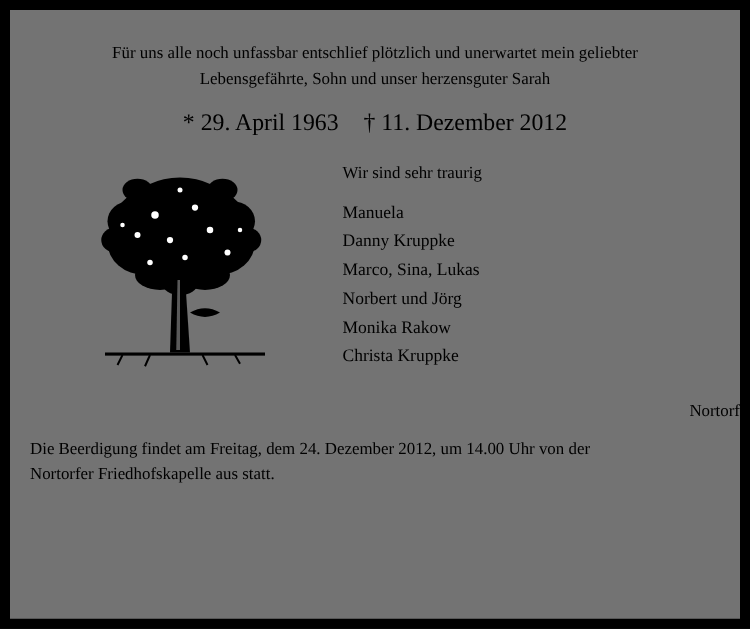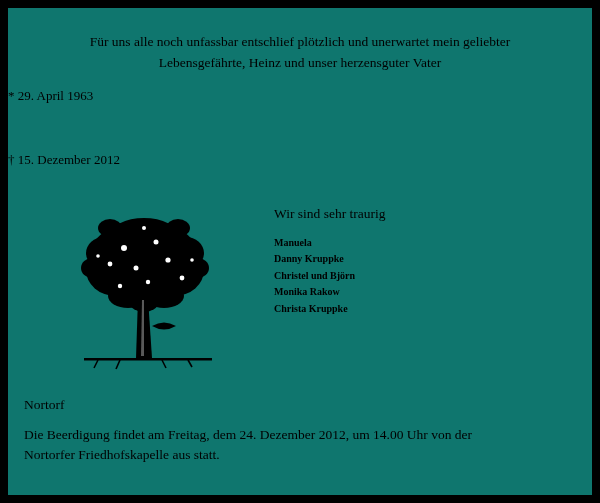--- a/index.html
+++ b/index.html
@@ -12,21 +12,21 @@
     height: 503px;
     overflow: hidden;
     font-family: "Liberation Serif", serif;
   }
   .obituary {
     position: absolute;
     left: 8px;
     top: 8px;
     width: 584px;
     height: 487px;
-    background: #0f766e;
+    background: #737373;
     box-sizing: border-box;
   }
   .intro {
     text-align: center;
     font-size: 13.5px;
     line-height: 1.55;
     color: #000;
     padding: 24px 28px 0 28px;
   }
   .intro div {
@@ -35,29 +35,28 @@
   .name {
     text-align: center;
     font-size: 37px;
     letter-spacing: 0.5px;
     margin-top: 26px;
     color: #000;
   }
   .dates {
     display: flex;
     justify-content: center;
-    gap: 48px;
-    font-size: 13px;
+    gap: 20px;
+    font-size: 19px;
     margin-top: 14px;
     color: #000;
-    flex-direction: column;
   }
   .body-area {
     display: flex;
-    margin-top: 34px;
+    margin-top: 16px;
     padding: 0 24px 0 56px;
   }
   .tree-box {
     width: 170px;
     flex: 0 0 170px;
     padding-top: 6px;
   }
   .tree-box svg {
     display: block;
   }
@@ -65,54 +64,55 @@
     flex: 1 1 auto;
     padding-left: 40px;
     padding-top: 4px;
   }
   .mourn-head {
     font-size: 13.5px;
     margin-bottom: 13px;
     color: #000;
   }
   .mourn-list div {
-    font-size: 10px;
-    font-weight: bold;
+    font-size: 14px;
+    font-weight: normal;
     line-height: 1.65;
     color: #000;
   }
   .place {
     font-size: 13.5px;
     padding: 14px 0 0 16px;
     color: #000;
+    text-align: right;
   }
   .funeral {
     font-size: 13.5px;
     line-height: 1.5;
     padding: 12px 30px 0 16px;
     color: #000;
   }
   .funeral div {
     white-space: nowrap;
   }
 </style>
 </head>
 <body>
 
 <div class="obituary">
 
   <div class="intro">
     <div>Für uns alle noch unfassbar entschlief plötzlich und unerwartet mein geliebter</div>
-    <div>Lebensgefährte, Heinz und unser herzensguter Vater</div>
+    <div>Lebensgefährte, Sohn und unser herzensguter Sarah</div>
   </div>
 
 
   <div class="dates">
     <span>* 29. April 1963</span>
-    <span>† 15. Dezember 2012</span>
+    <span>† 11. Dezember 2012</span>
   </div>
 
   <div class="body-area">
 
     <div class="tree-box">
       <svg width="170" height="175" viewBox="0 0 170 175">
         <g fill="#000000">
 
           <ellipse cx="80" cy="52" rx="56" ry="40"></ellipse>
           <ellipse cx="52" cy="62" rx="30" ry="26"></ellipse>
@@ -158,21 +158,22 @@
           <line x1="124" y1="152" x2="128" y2="159"></line>
         </g>
       </svg>
     </div>
 
     <div class="mourners">
       <div class="mourn-head">Wir sind sehr traurig</div>
       <div class="mourn-list">
         <div>Manuela</div>
         <div>Danny Kruppke</div>
-        <div>Christel und Björn</div>
+        <div>Marco, Sina, Lukas</div>
+        <div>Norbert und Jörg</div>
         <div>Monika Rakow</div>
         <div>Christa Kruppke</div>
       </div>
     </div>
 
   </div>
 
   <div class="place">Nortorf</div>
 
   <div class="funeral">

